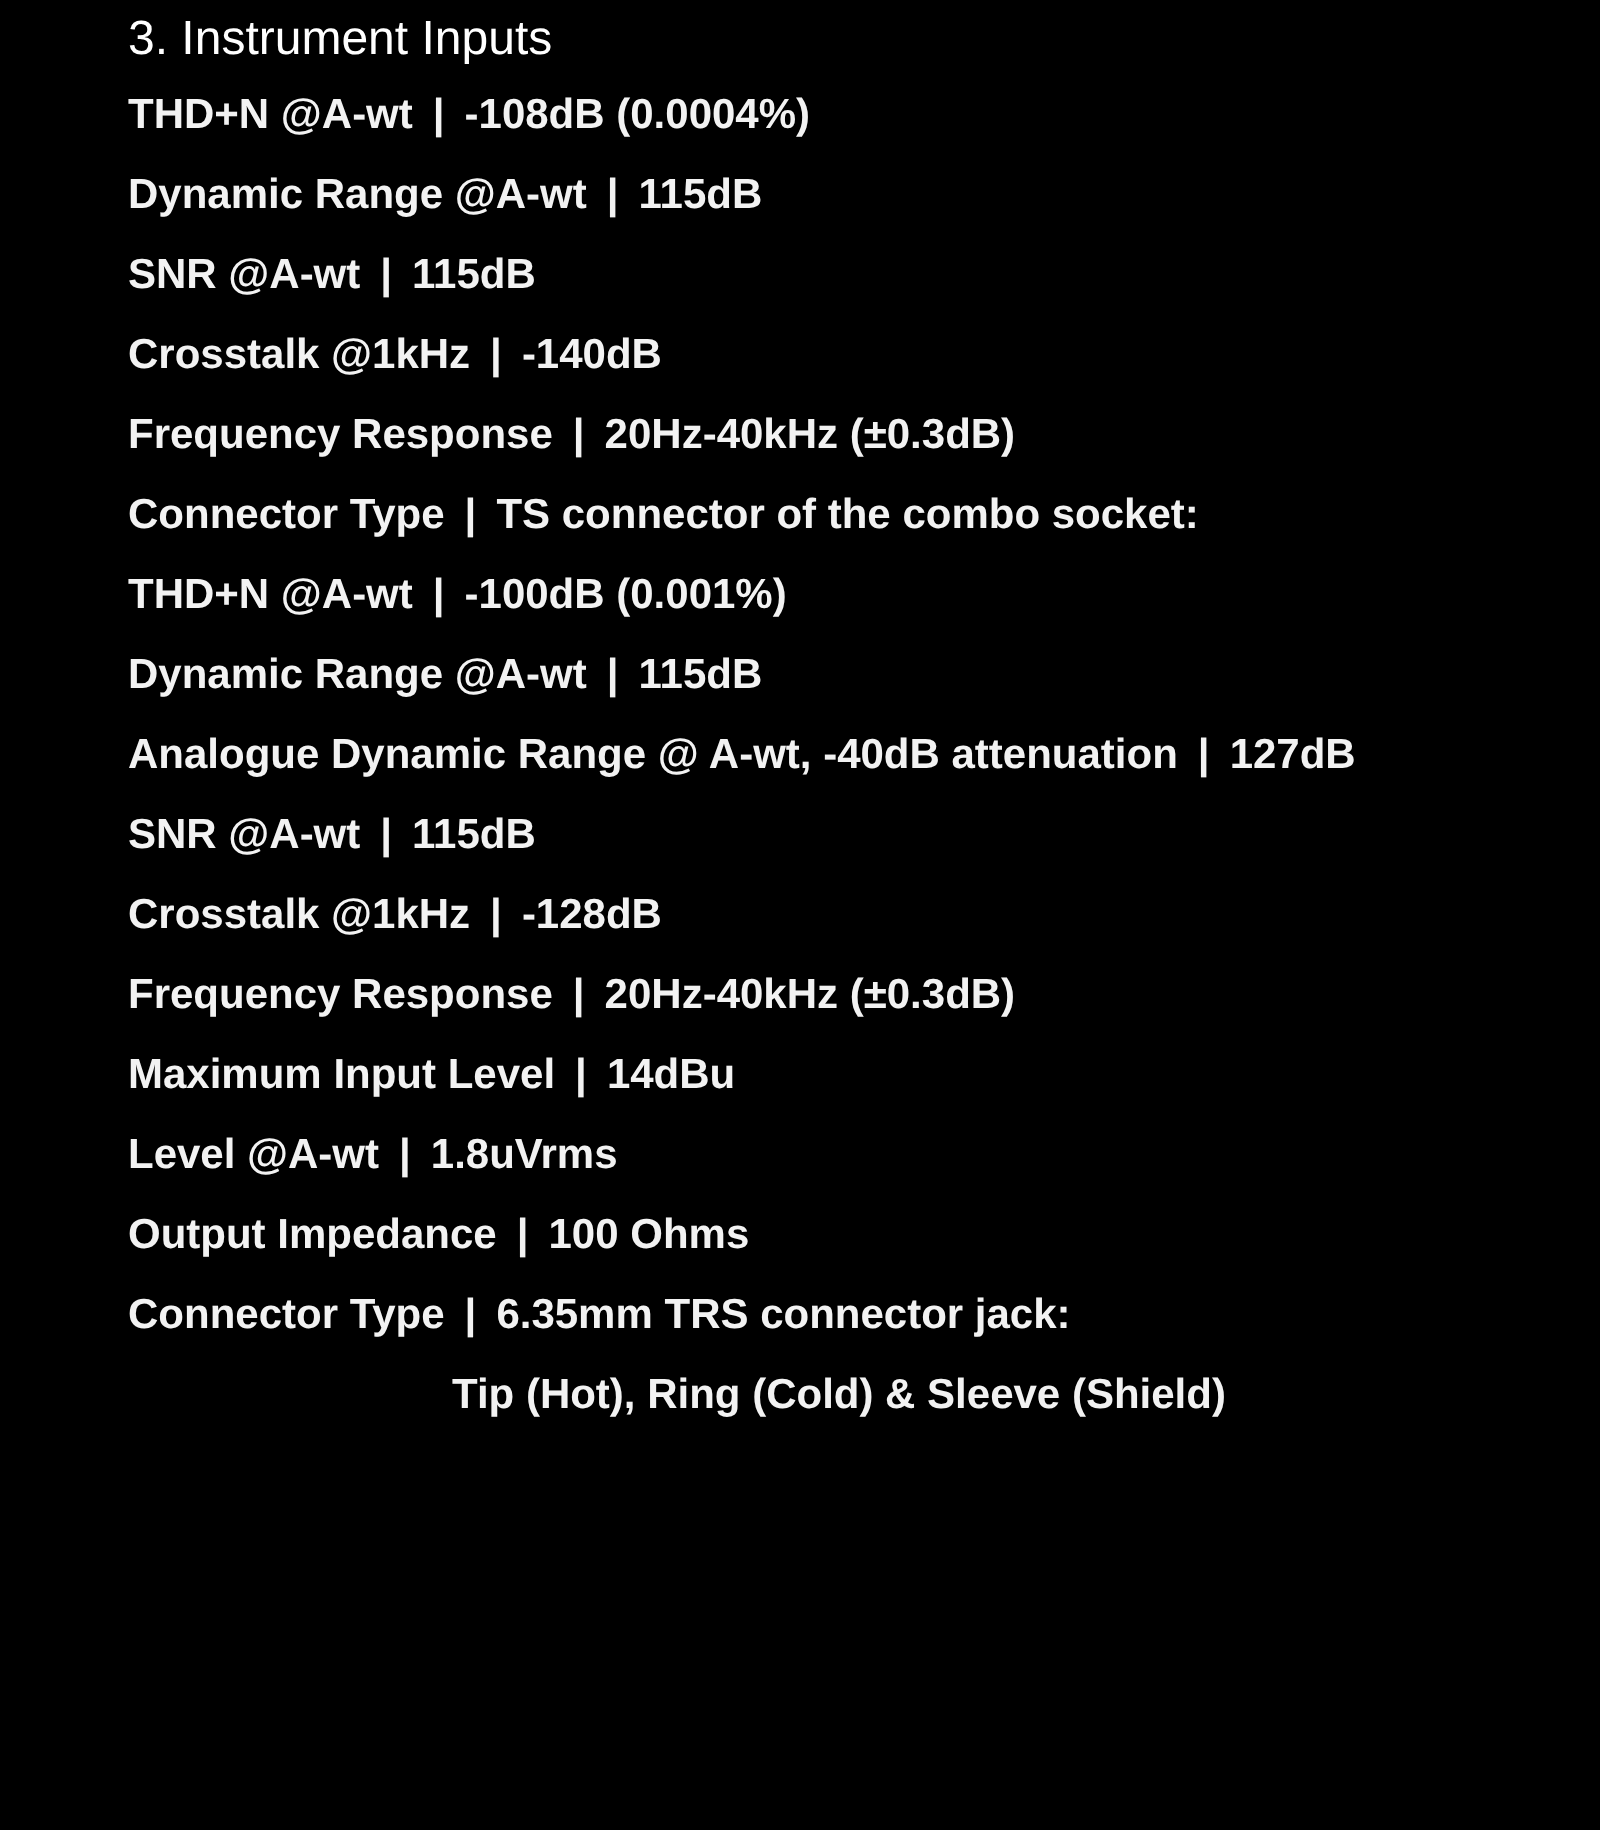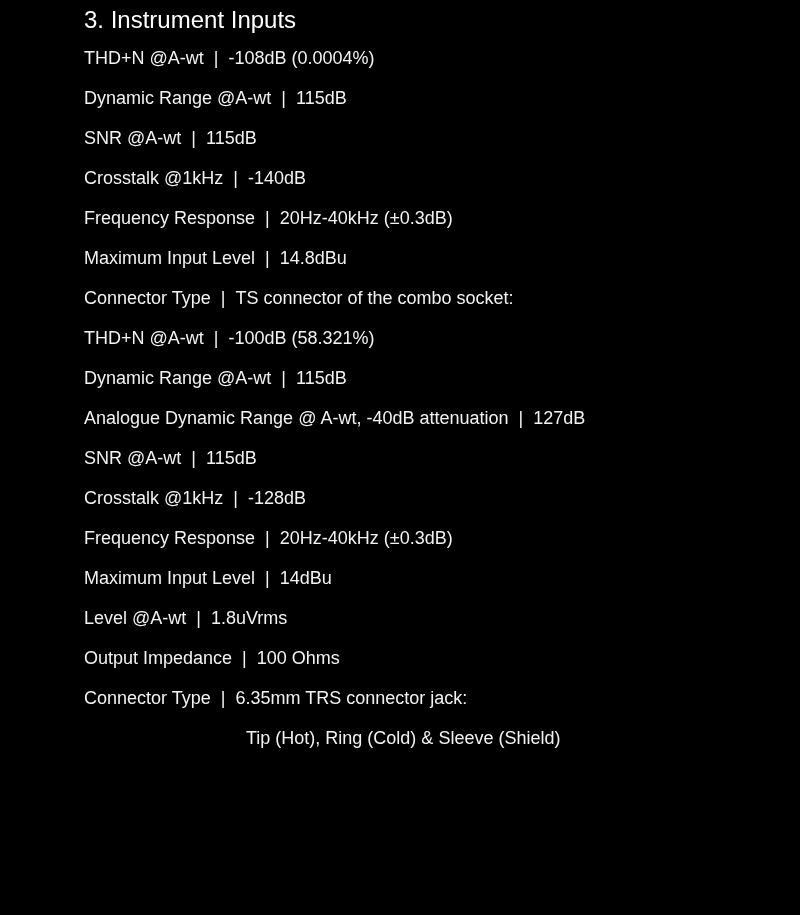--- a/index.html
+++ b/index.html
@@ -5,38 +5,38 @@
   html, body {
     margin: 0;
     padding: 0;
     background: #000000;
   }
   .page {
     position: relative;
     width: 800px;
     height: 908px;
     box-sizing: border-box;
-    padding: 2px 20px 0 84px;
+    padding: 2px 20px 0 64px;
     overflow: hidden;
     background: #000000;
     font-family: "Liberation Sans", sans-serif;
     color: #f2f2f2;
   }
   .section-heading {
     margin: 0;
     font-size: 24px;
     line-height: 36px;
     font-weight: 400;
     color: #ffffff;
     white-space: nowrap;
   }
   .spec-row {
-    font-size: 18px;
+    font-size: 21px;
     line-height: 40px;
-    font-weight: 400;
+    font-weight: 700;
     white-space: nowrap;
   }
   .spec-row .pipe {
     display: inline-block;
     margin: 0 10px;
     color: #f2f2f2;
   }
   .spec-row.continuation {
     padding-left: 162px;
   }
@@ -45,23 +45,22 @@
 <body>
 
 <div class="page">
   <div id="sections-root">
       <h2 class="section-heading">3. Instrument Inputs</h2>
       <div class="spec-row"><span>THD+N @A-wt</span><span class="pipe">|</span><span>-108dB (0.0004%)</span></div>
       <div class="spec-row"><span>Dynamic Range @A-wt</span><span class="pipe">|</span><span>115dB</span></div>
       <div class="spec-row"><span>SNR @A-wt</span><span class="pipe">|</span><span>115dB</span></div>
       <div class="spec-row"><span>Crosstalk @1kHz</span><span class="pipe">|</span><span>-140dB</span></div>
       <div class="spec-row"><span>Frequency Response</span><span class="pipe">|</span><span>20Hz-40kHz (±0.3dB)</span></div>
-      <div class="spec-row"><span>Maximum Input Level</span><span class="pipe">|</span><span>14.8dBu</span></div>
       <div class="spec-row"><span>Connector Type</span><span class="pipe">|</span><span>TS connector of the combo socket:</span></div>
-      <div class="spec-row"><span>THD+N @A-wt</span><span class="pipe">|</span><span>-100dB (58.321%)</span></div>
+      <div class="spec-row"><span>THD+N @A-wt</span><span class="pipe">|</span><span>-100dB (0.001%)</span></div>
       <div class="spec-row"><span>Dynamic Range @A-wt</span><span class="pipe">|</span><span>115dB</span></div>
       <div class="spec-row"><span>Analogue Dynamic Range @ A-wt, -40dB attenuation</span><span class="pipe">|</span><span>127dB</span></div>
       <div class="spec-row"><span>SNR @A-wt</span><span class="pipe">|</span><span>115dB</span></div>
       <div class="spec-row"><span>Crosstalk @1kHz</span><span class="pipe">|</span><span>-128dB</span></div>
       <div class="spec-row"><span>Frequency Response</span><span class="pipe">|</span><span>20Hz-40kHz (±0.3dB)</span></div>
       <div class="spec-row"><span>Maximum Input Level</span><span class="pipe">|</span><span>14dBu</span></div>
       <div class="spec-row"><span>Level @A-wt</span><span class="pipe">|</span><span>1.8uVrms</span></div>
       <div class="spec-row"><span>Output Impedance</span><span class="pipe">|</span><span>100 Ohms</span></div>
       <div class="spec-row"><span>Connector Type</span><span class="pipe">|</span><span>6.35mm TRS connector jack:</span></div>
       <div class="spec-row continuation"><span>Tip (Hot), Ring (Cold) &amp; Sleeve (Shield)</span></div>

